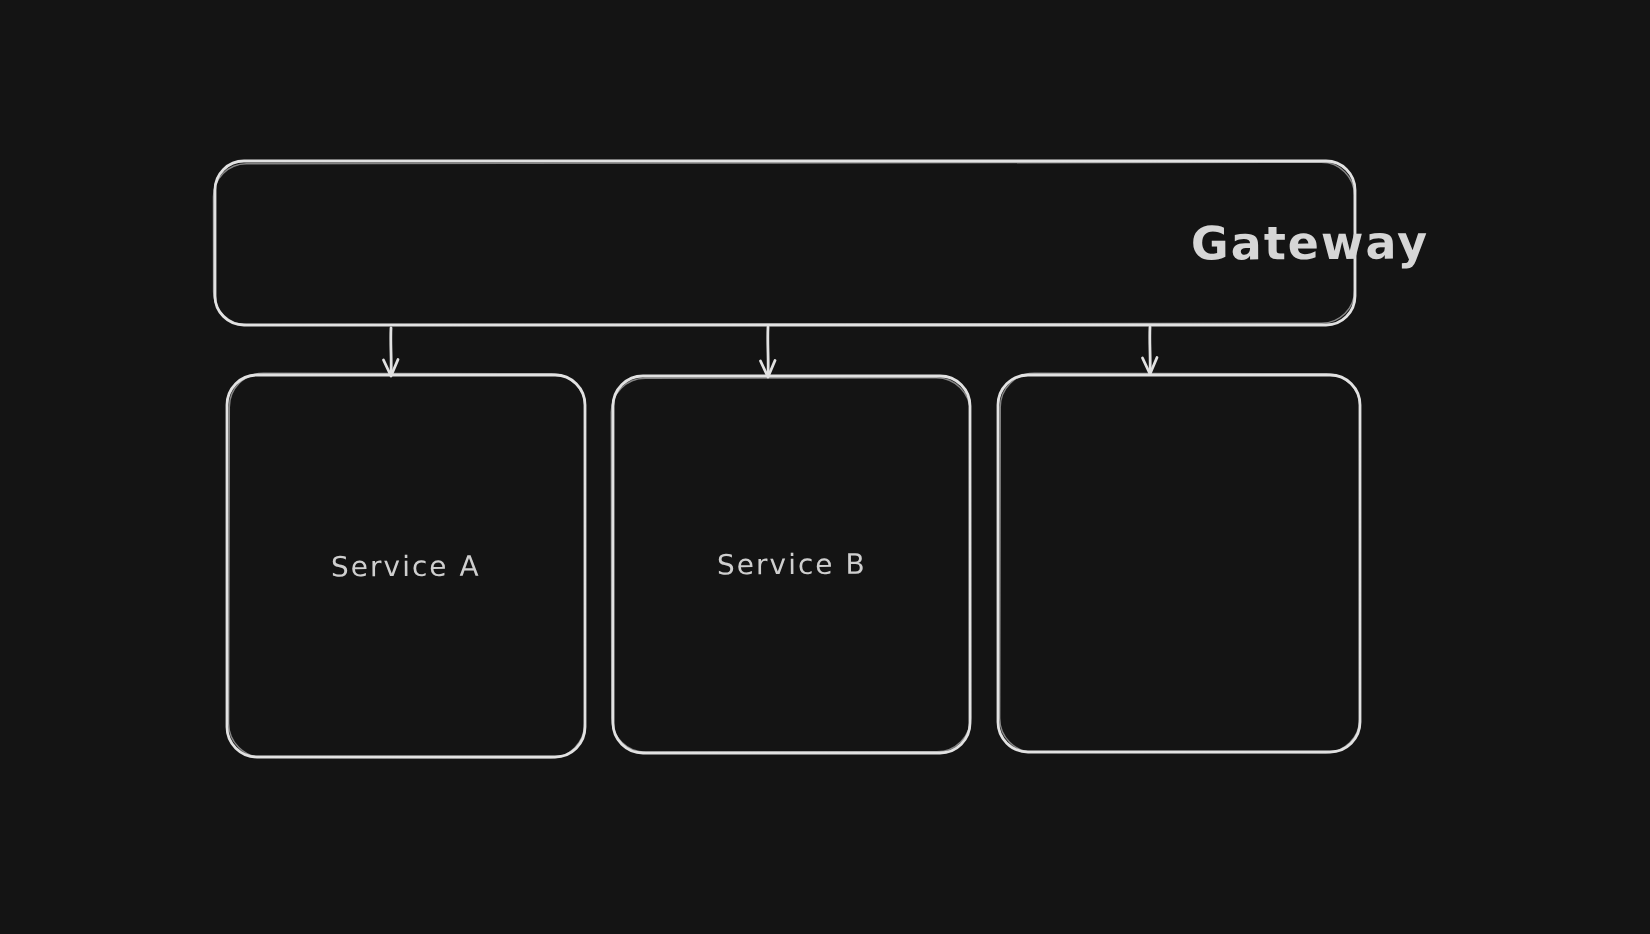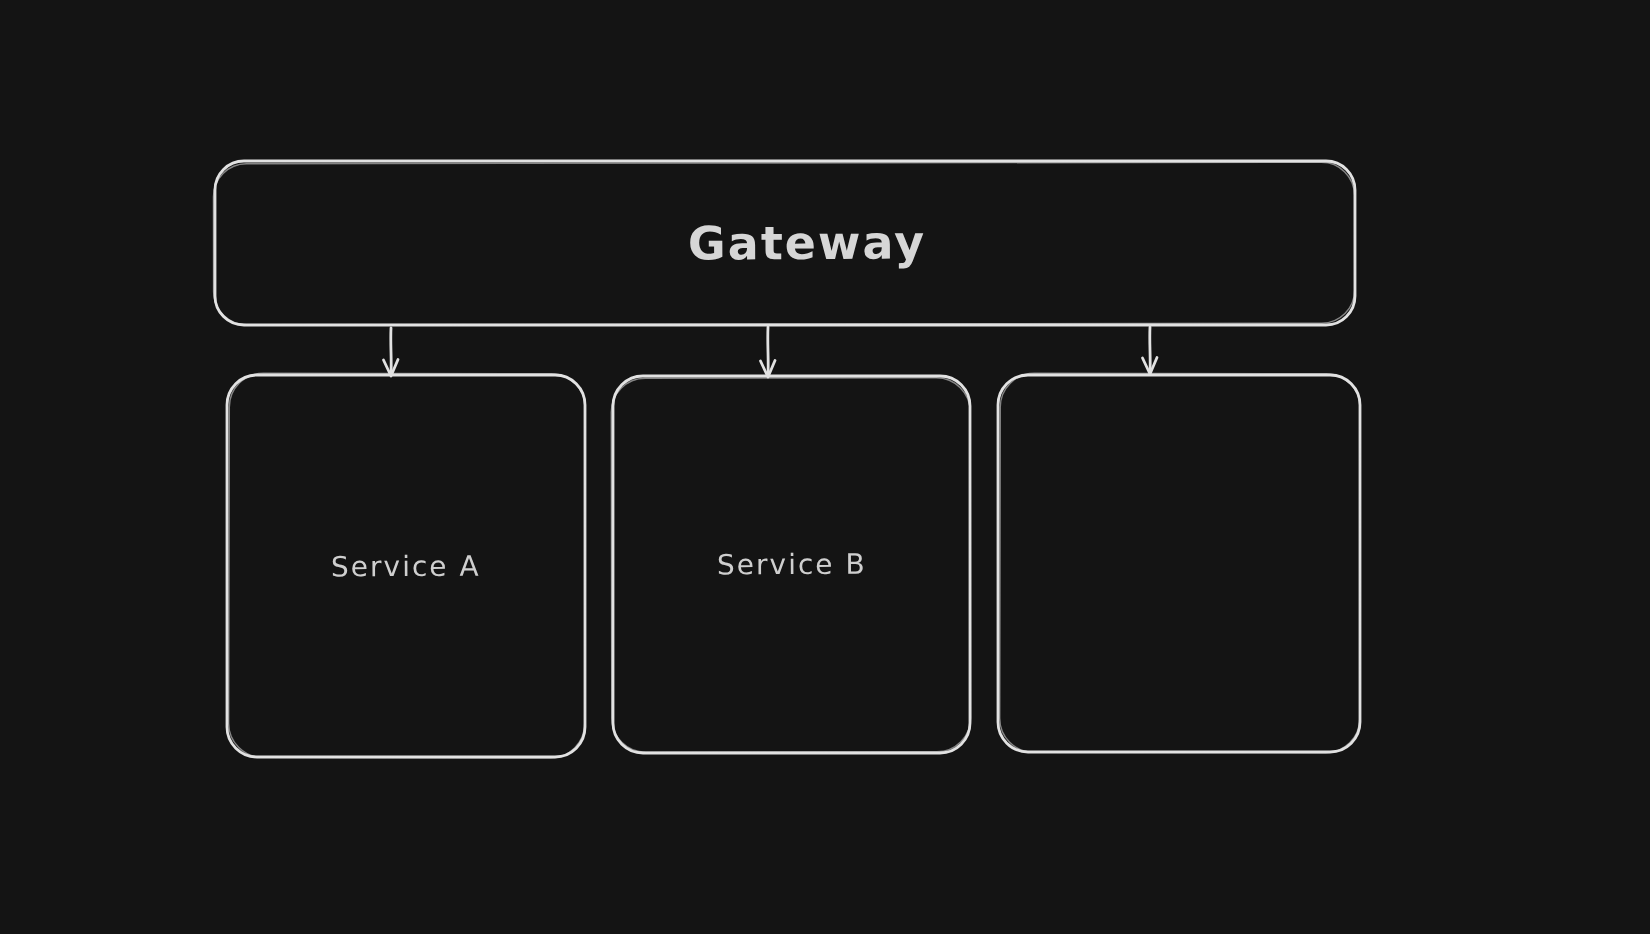--- a/index.html
+++ b/index.html
@@ -40,21 +40,21 @@
     stroke-linejoin: round;
     opacity: 0.55;
   }
   .node {
     position: absolute;
     display: flex;
     align-items: center;
     justify-content: center;
     
   }
-  .node-gateway { left: 215px; top: 161px; width: 1244px; height: 164px; }
+  .node-gateway { left: 215px; top: 161px; width: 1244px; height: 164px; justify-content: flex-end; }
   .node-service-a { left: 227px; top: 375px; width: 358px; height: 382px; }
   .node-service-b { left: 613px; top: 376px; width: 357px; height: 377px; border-radius: 25px; }
   .node-service-c { left: 998px; top: 375px; width: 362px; height: 377px; }
   .label {
     color: var(--label-text);
     white-space: nowrap;
     letter-spacing: 2px;
     user-select: none;
   }
   .label-gateway {

